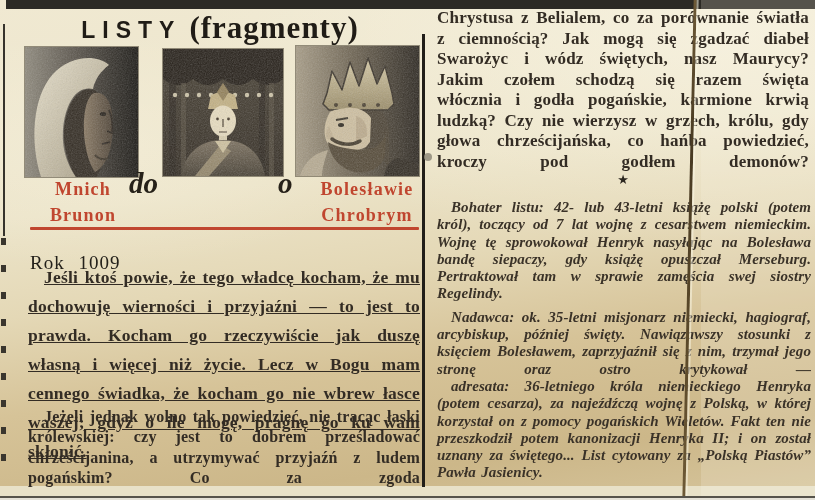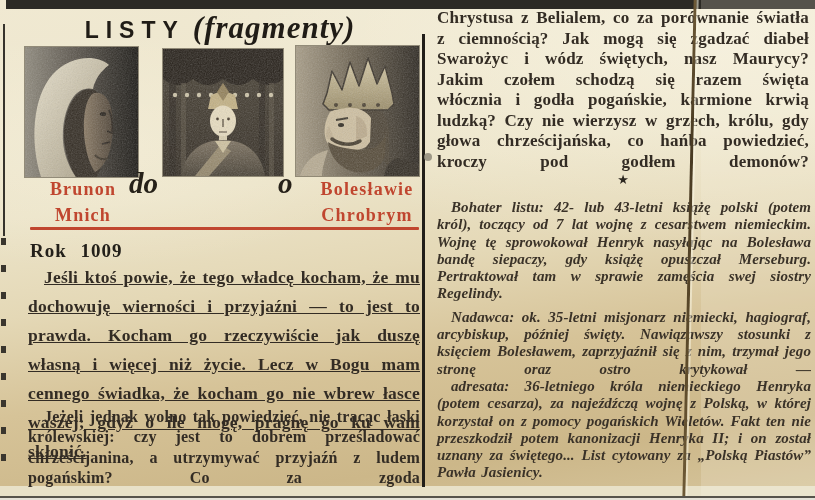--- a/index.html
+++ b/index.html
@@ -23,39 +23,39 @@
   .right-light{position:absolute;left:701px;top:0;width:114px;height:500px;background:rgba(249,244,228,.20);}
   .fold{position:absolute;left:688px;top:-6px;width:3px;height:512px;transform:rotate(1.3deg);
     background:linear-gradient(180deg,#6e5a37,#483a22 30%,#5c4a2a 70%,#6e5a37);}
   .fold-hl{position:absolute;left:691px;top:-6px;width:2px;height:512px;transform:rotate(1.3deg);
     background:rgba(252,247,230,.55);}
   .smudge-dot{position:absolute;left:424px;top:153px;width:8px;height:8px;border-radius:50%;
     background:#8f897a;opacity:.85;}
   
   .masthead{position:absolute;left:18px;top:10px;width:404px;text-align:center;white-space:nowrap;color:#201c16;}
   .t-main{font-family:Liberation Sans, sans-serif;font-weight:bold;font-size:23px;letter-spacing:7px;}
-  .t-sub{font-family:"Liberation Serif",serif;font-style:italic;font-weight:bold;font-size:31px;letter-spacing:1px;margin-left:4px;}
+  .t-sub{font-family:"Liberation Serif",serif;font-weight:bold;font-size:31px;letter-spacing:1px;margin-left:4px;}
   
   .photo{position:absolute;box-shadow:0 0 0 1px rgba(70,62,48,.55);background:#6d675c;}
   .photo svg{display:block;}
   .photo1{left:25px;top:47px;}
   .photo2{left:163px;top:49px;}
   .photo3{left:296px;top:46px;}
   
   .cap{position:absolute;top:176px;text-align:center;color:var(--accent-red,#c0462f);
     font-weight:700;font-size:18px;line-height:26px;letter-spacing:1.2px;}
   .cap1{left:22px;width:122px;}
   .cap2{left:159px;width:127px;}
   .cap3{left:304px;width:126px;}
   .conn{position:absolute;top:167px;font-style:italic;font-weight:bold;font-size:29px;color:#262119;}
   .conn1{left:129px;text-align:center;}
   .conn2{left:278px;}
   .red-rule{position:absolute;left:30px;top:227px;width:389px;height:2.5px;border-radius:1px;
     background:var(--accent-red,#c0462f);}
-  .rok{position:absolute;left:30px;top:240px;font-weight:bold;font-size:19px;letter-spacing:1px;
+  .rok{position:absolute;left:30px;top:252px;font-weight:normal;font-size:19px;letter-spacing:1px;
     word-spacing:8px;color:#23201a;}
   
   .body{position:absolute;margin:0;font-weight:700;color:var(--ink,#332c24);
     text-align:justify;letter-spacing:.2px;word-spacing:2px;hyphens:auto;}
   .p-left1{left:28px;top:263px;width:392px;font-size:17.5px;line-height:29px;text-indent:16px;text-decoration:underline;}
   .p-left2{left:28px;top:407px;width:392px;font-size:16px;line-height:20.4px;text-indent:16px;text-align-last:justify;}
   .p-right{left:437px;top:8px;width:372px;font-size:17px;line-height:20.5px;text-align-last:justify;}
   .star{position:absolute;left:437px;top:172px;width:372px;text-align:center;font-size:13px;color:#2c2720;}
   
   .commentary{position:absolute;left:437px;top:199px;width:374px;}
@@ -192,22 +192,22 @@
       <path d="M60,70 C68,72 72,80 71,90 L60,95 Z" fill="#b3a384" opacity=".7"></path>
       <path d="M36,93 C44,99 56,100 64,95" fill="none" stroke="#463d2e" stroke-width="3.5" stroke-linecap="round"></path>
       <path d="M32,96 C34,111 44,123 60,126 C74,128 86,121 89,109 L90,88 C86,99 76,105 64,104 C52,103 40,101 32,96 Z" fill="#554a38"></path>
       <path d="M4,130 C8,116 18,107 32,104 C28,116 26,123 26,130 Z" fill="#b7ab92"></path>
       <path d="M88,130 C90,120 94,114 102,112 L123,118 L123,130 Z" fill="#332d24"></path>
       <rect width="123" height="130" filter="url(#p3n)" opacity="0.3"></rect>
     </svg>
   </div>
 
   <div class="cap cap1">
+    <div>Mnich</div>
     <div>Brunon</div>
-    <div>Mnich</div>
   </div>
   <div class="conn conn1">do</div>
   <div class="conn conn2">o</div>
   <div class="cap cap3">
     <div>Bolesławie</div>
     <div>Chrobrym</div>
   </div>
 
   <div class="red-rule"></div>
   <div class="rok">Rok 1009</div>

